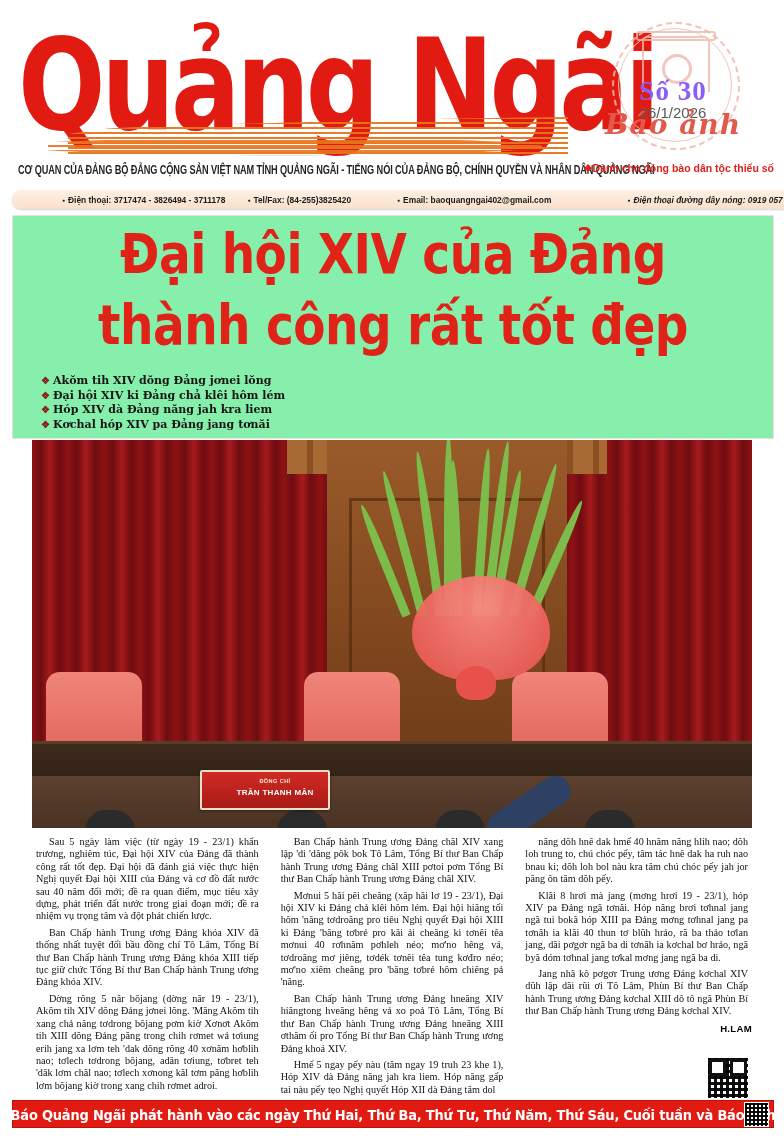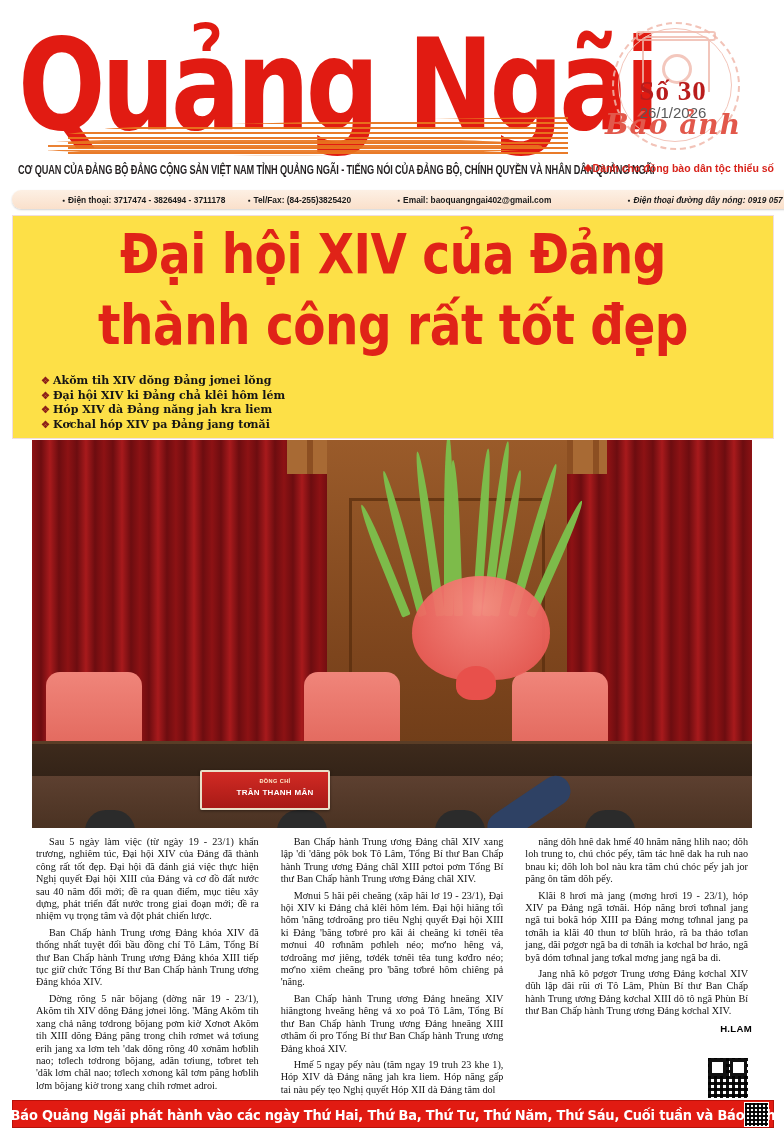--- a/index.html
+++ b/index.html
@@ -62,21 +62,21 @@
     content:"";position:absolute;left:-8px;top:-7px;width:76px;height:6px;
     border:2px solid #f0b9ac;border-radius:3px;
   }
   .seal-star{
     position:absolute;left:78px;top:36px;width:24px;height:24px;border-radius:50%;
     border:3px solid #f0b9ac;opacity:.8;
   }
   .issue-no{
     position:absolute;left:0;top:58px;width:178px;
     font-family:"Liberation Serif",serif;font-weight:bold;font-size:27px;
-    color:#b91c1c;letter-spacing:1px;
+    color:#8b5cf6;letter-spacing:1px;
   }
   .issue-date{
     position:absolute;left:0;top:86px;width:178px;
     font-family:"Liberation Sans",sans-serif;font-size:15px;color:#5a5a5a;
   }
   .baoanh{
     position:absolute;left:0;top:90px;width:178px;
     font-family:"DejaVu Serif",serif;font-style:italic;font-weight:bold;
     font-size:28px;color:#e2584b;letter-spacing:1px;
   }
@@ -107,21 +107,21 @@
   }
   .contactbar .ci:before{content:"\25CF";font-size:5px;vertical-align:middle;margin-right:3px;}
   .c1{margin-left:26px;}
   .c2{margin-left:22px;}
   .c3{margin-left:46px;}
   .c4{margin-left:76px;font-style:italic;}
 
   
   .hl-block{
     position:absolute;left:12px;top:215px;width:760px;height:222px;
-    background:#fde047;border:1px solid #f0dede;
+    background:#86efac;border:1px solid #f0dede;
   }
   .headline{
     margin-top:6px;text-align:center;
     font-family:"DejaVu Sans",sans-serif;font-weight:bold;
     font-size:47px;line-height:55px;color:#e02318;
     transform:scaleY(1.16);transform-origin:top center;
     letter-spacing:-0.5px;
   }
   .bullets{
     position:absolute;left:28px;top:158px;

